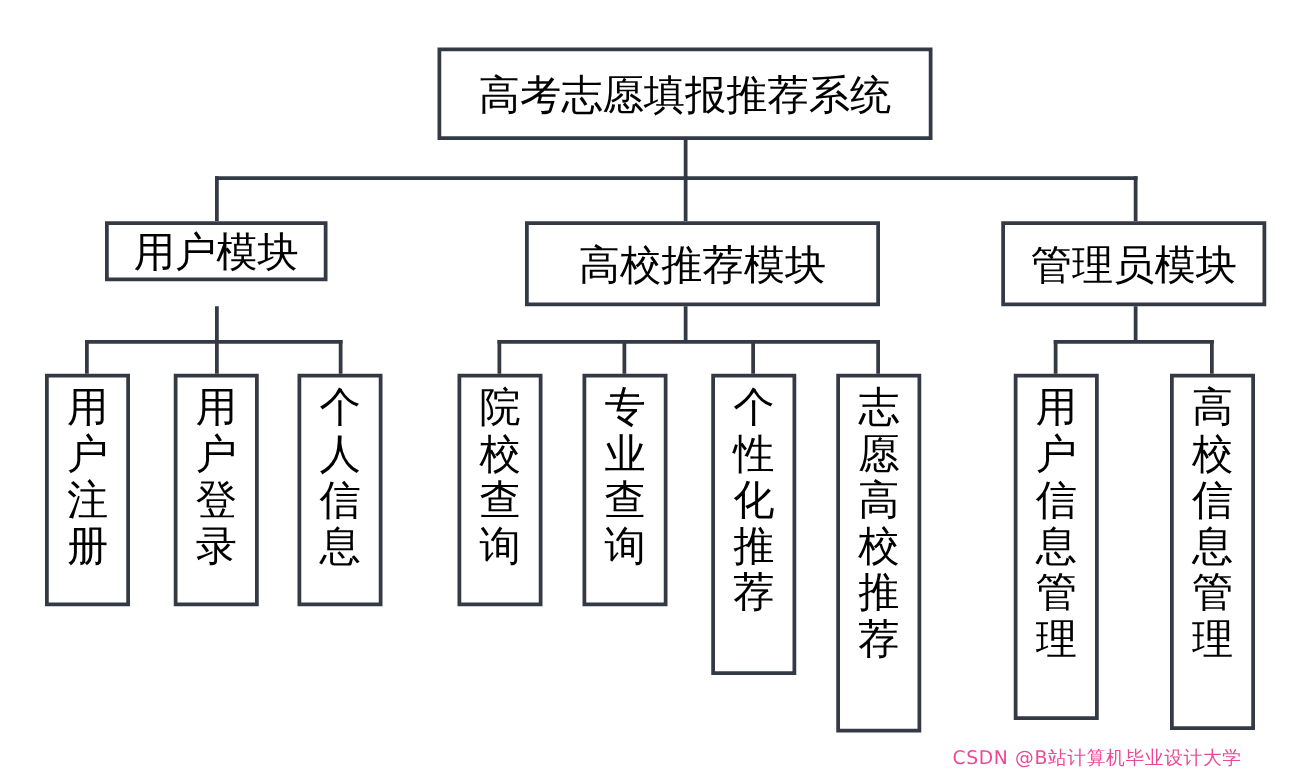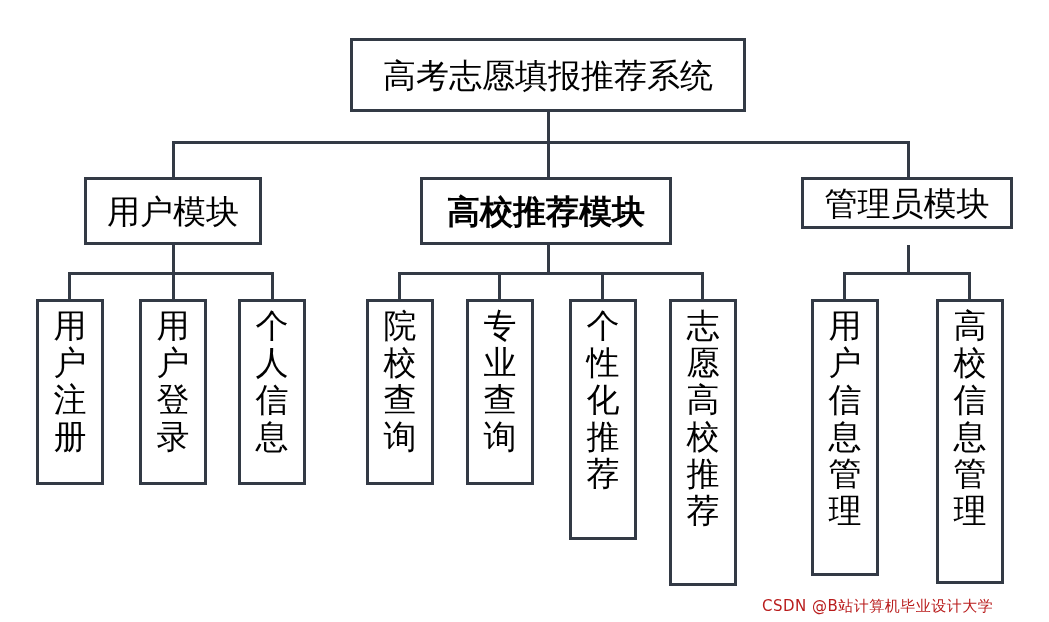--- a/index.html
+++ b/index.html
@@ -57,49 +57,49 @@
     padding-top: 6px;
   }
   .node.vert .node-label {
     font-size: 33px;
     line-height: 1.12;
   }
   
   .watermark {
     position: absolute;
     font-size: 15px;
-    color: #b91c1c;
+    color: #ec4899;
     white-space: nowrap;
     letter-spacing: 0.5px;
   }
 </style>
 </head>
 <body>
 
 <div id="canvas">
 
   <div class="node root horiz" style="left:350px; top:38px; width:396px; height:74px;">
     <span class="node-label">高考志愿填报推荐系统</span>
   </div>
 
   <div class="edge edge-v" style="left:547px; top:112px; width:3px; height:31px;"></div>
   <div class="edge edge-h" style="left:172px; top:141px; width:738px; height:3px;"></div>
   <div class="edge edge-v" style="left:172px; top:141px; width:3px; height:36px;"></div>
   <div class="edge edge-v" style="left:547px; top:141px; width:3px; height:36px;"></div>
   <div class="edge edge-v" style="left:907px; top:141px; width:3px; height:36px;"></div>
 
-  <div class="node horiz" style="left:84px; top:177px; width:178px; height:68px;">
+  <div class="node horiz" style="left:84px; top:177px; width:178px; height:48px;">
     <span class="node-label">用户模块</span>
   </div>
 
-  <div class="node horiz" style="left:420px; top:177px; width:252px; height:68px;font-weight:bold;">
+  <div class="node horiz" style="left:420px; top:177px; width:284px; height:68px;">
     <span class="node-label">高校推荐模块</span>
   </div>
 
-  <div class="node horiz" style="left:801px; top:177px; width:212px; height:52px;">
+  <div class="node horiz" style="left:801px; top:177px; width:212px; height:68px;">
     <span class="node-label">管理员模块</span>
   </div>
 
   <div class="edge edge-v" style="left:172px; top:245px; width:3px; height:29px;"></div>
   <div class="edge edge-h" style="left:68px; top:272px; width:206px; height:3px;"></div>
   <div class="edge edge-v" style="left:68px; top:272px; width:3px; height:29px;"></div>
   <div class="edge edge-v" style="left:172px; top:272px; width:3px; height:29px;"></div>
   <div class="edge edge-v" style="left:271px; top:272px; width:3px; height:29px;"></div>
 
   <div class="node vert" style="left:36px; top:299px; width:68px; height:186px;">

